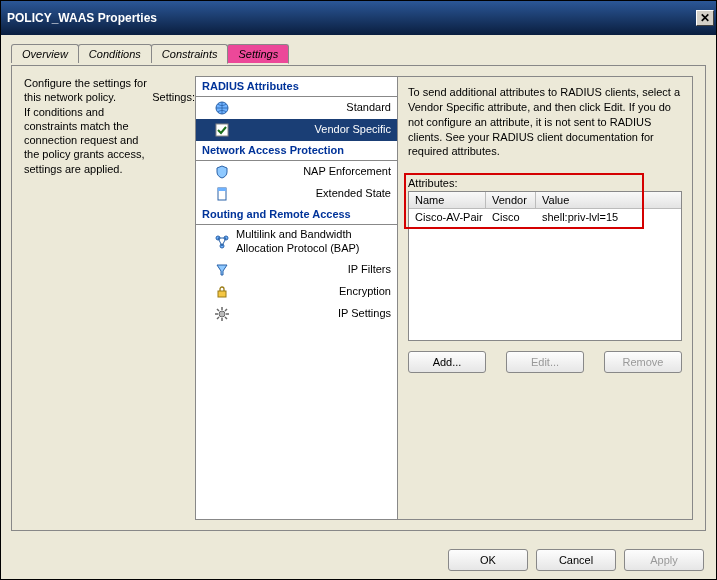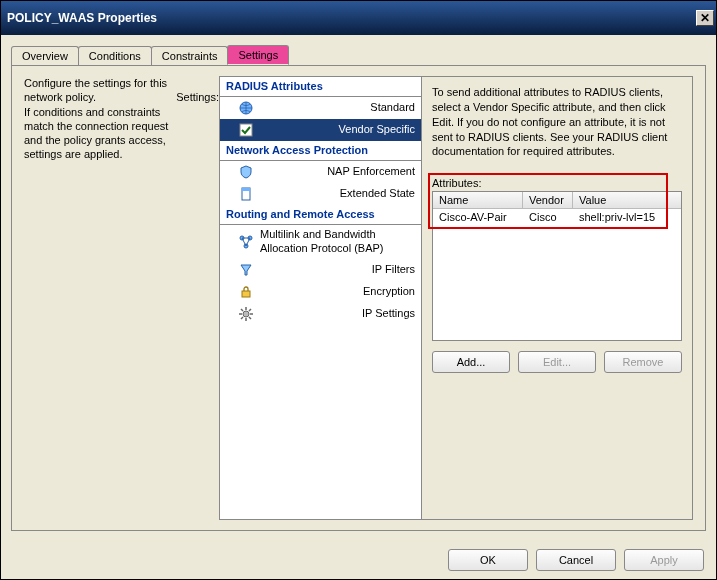--- a/index.html
+++ b/index.html
@@ -45,24 +45,25 @@
     cursor: pointer;
   }
   .client {
     flex: 1;
     display: flex;
     flex-direction: column;
     padding: 8px 10px 10px 10px;
   }
   .tabs {
     display: flex;
-    align-items: center;
+    align-items: flex-start;
     height: 22px;
     position: relative;
     z-index: 2;
+    font-style: italic;
   }
   .tab {
     border: 1px solid #888;
     border-bottom: none;
     padding: 3px 10px;
     background: #ece9d8;
     border-radius: 3px 3px 0 0;
     margin-right: -1px;
     cursor: pointer;
     position: relative;
@@ -166,27 +167,27 @@
   }
   .lv-col:last-child { border-right: none; }
   .lv-row {
     display: flex;
     font-size: 11px;
   }
   .lv-cell {
     padding: 2px 6px;
     overflow: hidden; white-space: nowrap;
   }
-  .c-name { width: 90px; }
+  .c-name { width: 77px; }
   .c-vendor { width: 50px; }
   .c-value { flex: 1; }
   .btnrow {
     margin-top: 10px;
     display: flex;
-    gap: 8px;
+    gap: 20px;
   }
   .btn {
     min-width: 78px;
     height: 22px;
     border: 1px solid #888;
     background: linear-gradient(#fdfdfd,#e6e6e6);
     border-radius: 3px;
     cursor: pointer;
     font-size: 11px;
   }

